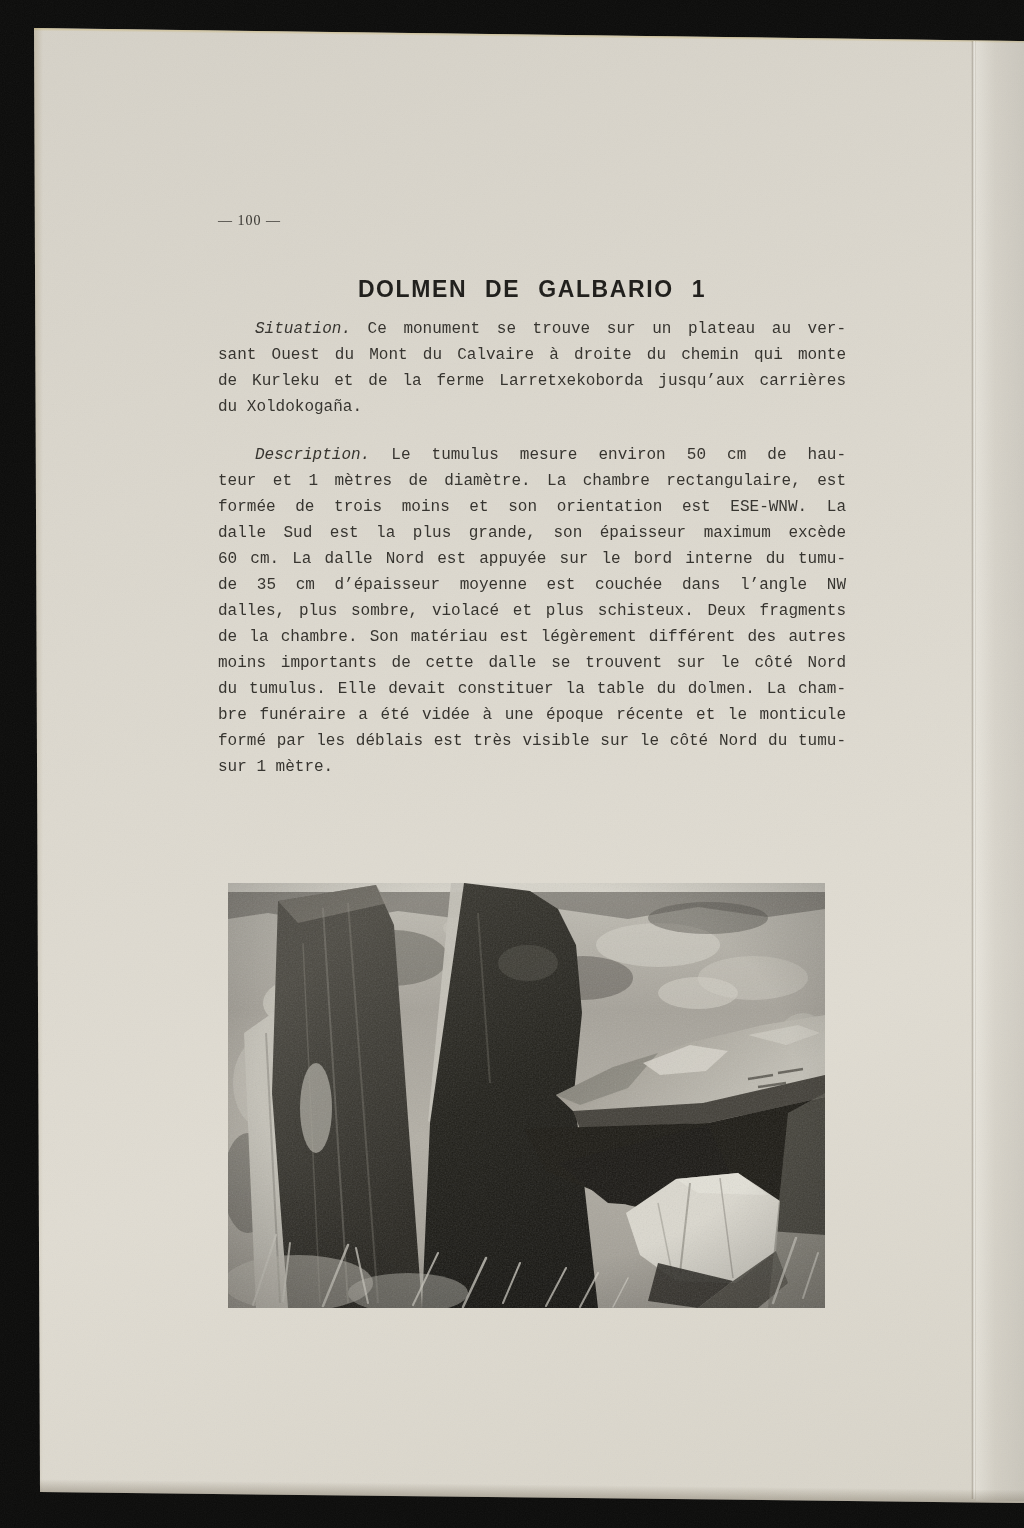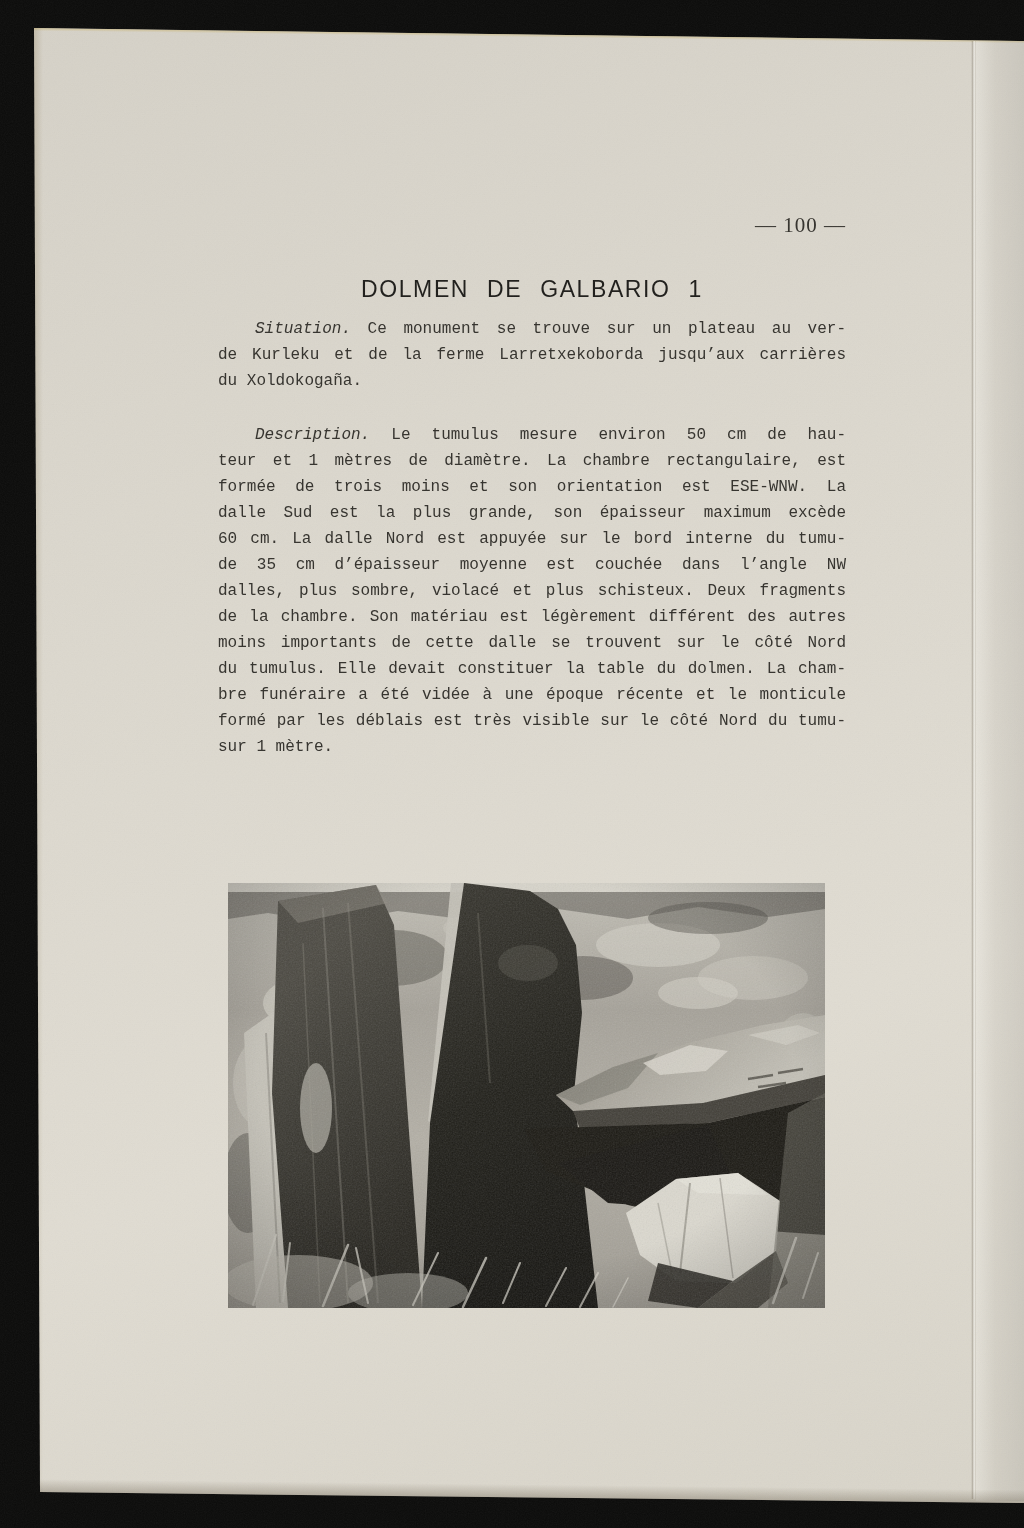--- a/index.html
+++ b/index.html
@@ -29,33 +29,33 @@
   }
   .crease {
     position:absolute; left:971px; top:41px; width:5px; height:1458px;
     background: linear-gradient(to right, rgba(82,72,56,0), rgba(82,72,56,.28) 35%, rgba(255,255,250,.6) 60%, rgba(82,72,56,.10));
   }
   .fore-edge {
     position:absolute; left:976px; top:41px; width:48px; height:1460px;
     background: linear-gradient(to right, rgba(255,255,252,.22), rgba(0,0,0,.03) 40%, rgba(0,0,0,.07));
   }
   .page-number {
-    position:absolute; left:218px; top:213px; width:628px; text-align:right;
-    font-size:21px; letter-spacing:1px; color: var(--ink, #33312c);
+    position:absolute; left:218px; top:213px; width:628px; text-align:left;
+    font-size:14px; letter-spacing:1px; color: var(--ink, #33312c);
   }
   .title {
     position:absolute; left:188px; top:276px; width:688px; margin:0; text-align:center;
-    font-family:"Liberation Sans", sans-serif; font-weight:400; font-size:23px;
+    font-family:"Liberation Sans", sans-serif; font-weight:700; font-size:23px;
     letter-spacing:1.6px; word-spacing:10px; color: var(--title-ink, #1d1c19);
   }
   .body-text {
     position:absolute; left:218px; top:316px; width:628px;
     font-size:16px; line-height:26px; color: var(--ink, #33312c); font-family: Liberation Mono, monospace;
   }
-  .para + .para { margin-top:28px; }
+  .para + .para { margin-top:22px; }
   .line { text-align:justify; text-align-last:justify; }
   .line.last { text-align-last:left; }
   .line.first { text-indent:37px; }
   .lead { font-style:italic; }
   .photo {
     position:absolute; left:228px; top:883px; width:597px; height:425px; margin:0;
   }
   .photo svg { width:100%; height:100%; display:block; }
   .grain-overlay {
     position:absolute; inset:0; width:1024px; height:1528px;
@@ -68,20 +68,21 @@
 <div class="page">
   <div class="edge-top"></div>
   <div class="edge-left"></div>
 
   <div class="page-number">— 100 —</div>
   <h1 class="title">DOLMEN DE GALBARIO 1</h1>
 
   <div class="body-text">
       <div class="para">
         <div class="line first"><span class="lead">Situation.</span> Ce monument se trouve sur un plateau au ver-</div>
+        <div class="line">sant Ouest du Mont du Calvaire à droite du chemin qui monte</div>
         <div class="line">de Kurleku et de la ferme Larretxekoborda jusqu’aux carrières</div>
         <div class="line last">du Xoldokogaña.</div>
       </div>
       <div class="para">
         <div class="line first"><span class="lead">Description.</span> Le tumulus mesure environ 50 cm de hau-</div>
         <div class="line">teur et 1 mètres de diamètre. La chambre rectangulaire, est</div>
         <div class="line">formée de trois moins et son orientation est ESE-WNW. La</div>
         <div class="line">dalle Sud est la plus grande, son épaisseur maximum excède</div>
         <div class="line">60 cm. La dalle Nord est appuyée sur le bord interne du tumu-</div>
         <div class="line">de 35 cm d’épaisseur moyenne est couchée dans l’angle NW</div>

